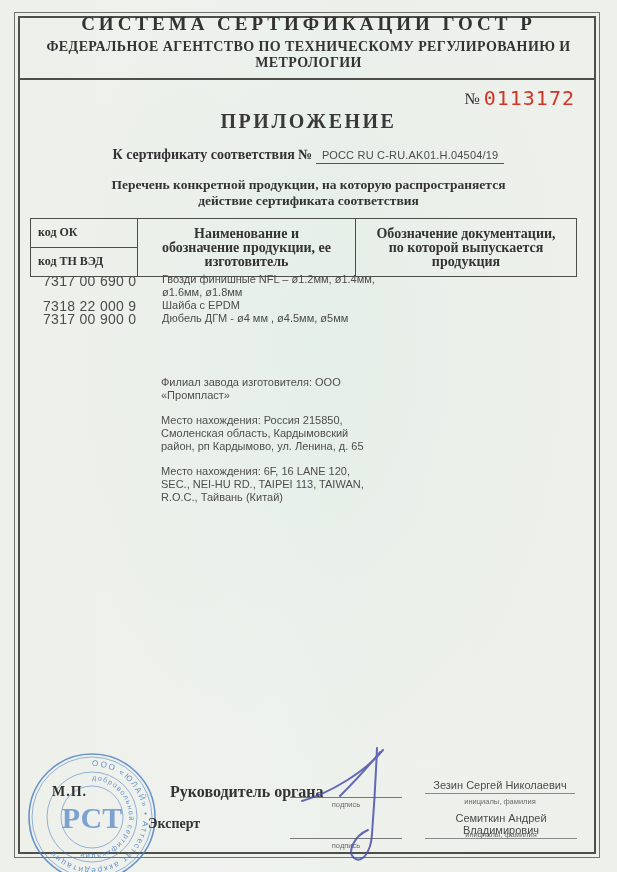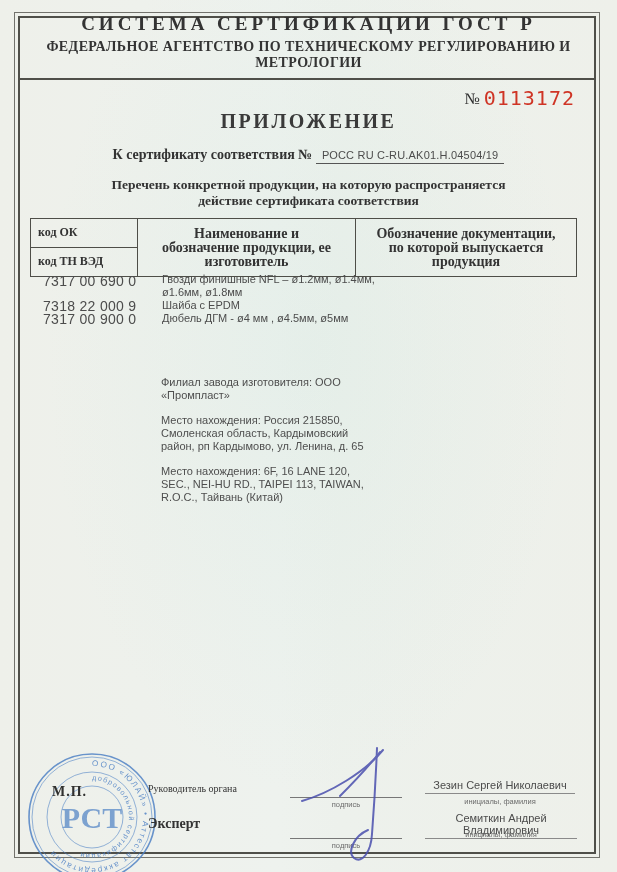--- a/index.html
+++ b/index.html
@@ -37,21 +37,21 @@
   .tbl .c3{position:absolute;left:325px;top:0;width:220px;height:100%;}
   .tbl .hcell{display:flex;align-items:center;justify-content:center;text-align:center;
     font-size:14px;font-weight:bold;color:#333;line-height:14px;padding:0 18px;box-sizing:border-box;height:100%;}
   .sans{font-family:"Liberation Sans",sans-serif;}
   .code-line{position:absolute;left:43px;font-size:14px;color:#4c4c4c;letter-spacing:0.3px;}
   .prod-line{position:absolute;left:162px;font-size:11px;color:#4c4c4c;}
   .paras{position:absolute;left:161px;top:376px;width:214px;font-size:11px;color:#4e4e4e;line-height:13px;}
   .paras p{margin:0 0 12px 0;}
   
   .mp-label{position:absolute;left:52px;top:784px;font-size:14px;font-weight:bold;color:#30302e;letter-spacing:1px;}
-  .role1{position:absolute;left:148px;top:783px;font-size:10px;font-weight:normal;color:#333;}
+  .role1{position:absolute;left:148px;top:783px;font-size:16px;font-weight:bold;color:#333;padding-left:22px;}
   .role2{position:absolute;left:148px;top:816px;font-size:14px;font-weight:bold;color:#333;}
   .sigline1{position:absolute;left:290px;top:781px;width:112px;height:16px;border-bottom:1px solid #777;}
   .sigline2{position:absolute;left:290px;top:822px;width:112px;height:16px;border-bottom:1px solid #777;}
   .sigcap1{position:absolute;left:290px;top:800px;width:112px;text-align:center;font-size:7.5px;color:#6b6b6b;}
   .sigcap2{position:absolute;left:290px;top:841px;width:112px;text-align:center;font-size:7.5px;color:#6b6b6b;}
   .name1{position:absolute;left:425px;top:779px;width:150px;text-align:center;font-size:11px;color:#4c4c4c;
     border-bottom:1px solid #8a8a8a;padding-bottom:2px;}
   .name2{position:absolute;left:425px;top:812px;width:152px;text-align:center;font-size:11px;color:#4c4c4c;
     border-bottom:1px solid #8a8a8a;padding-bottom:2px;}
   .namecap1{position:absolute;left:425px;top:797px;width:150px;text-align:center;font-size:7.5px;color:#6b6b6b;}

